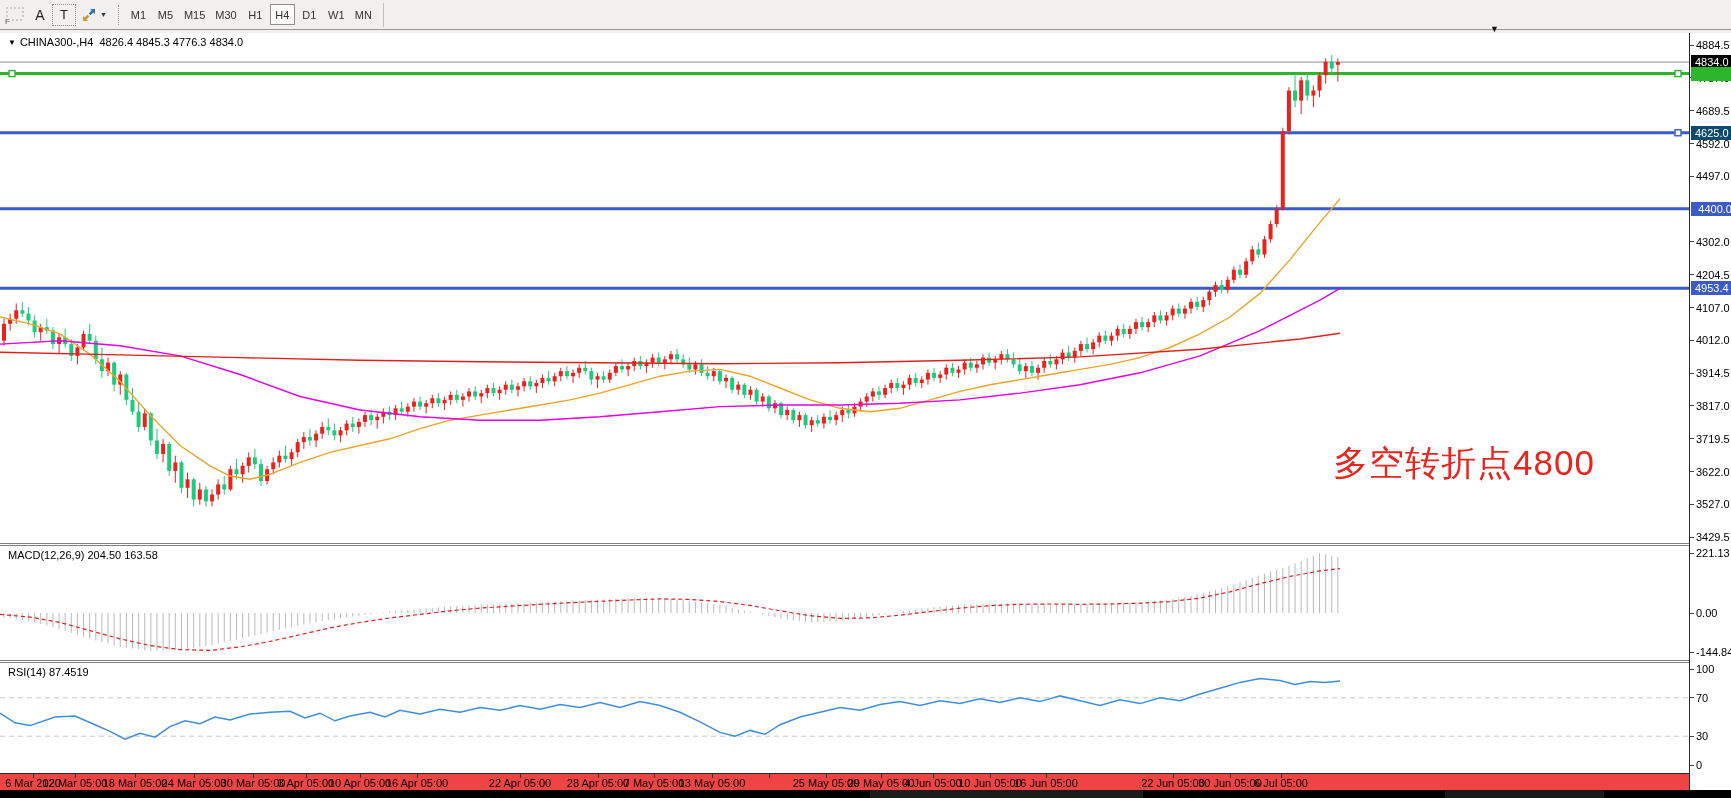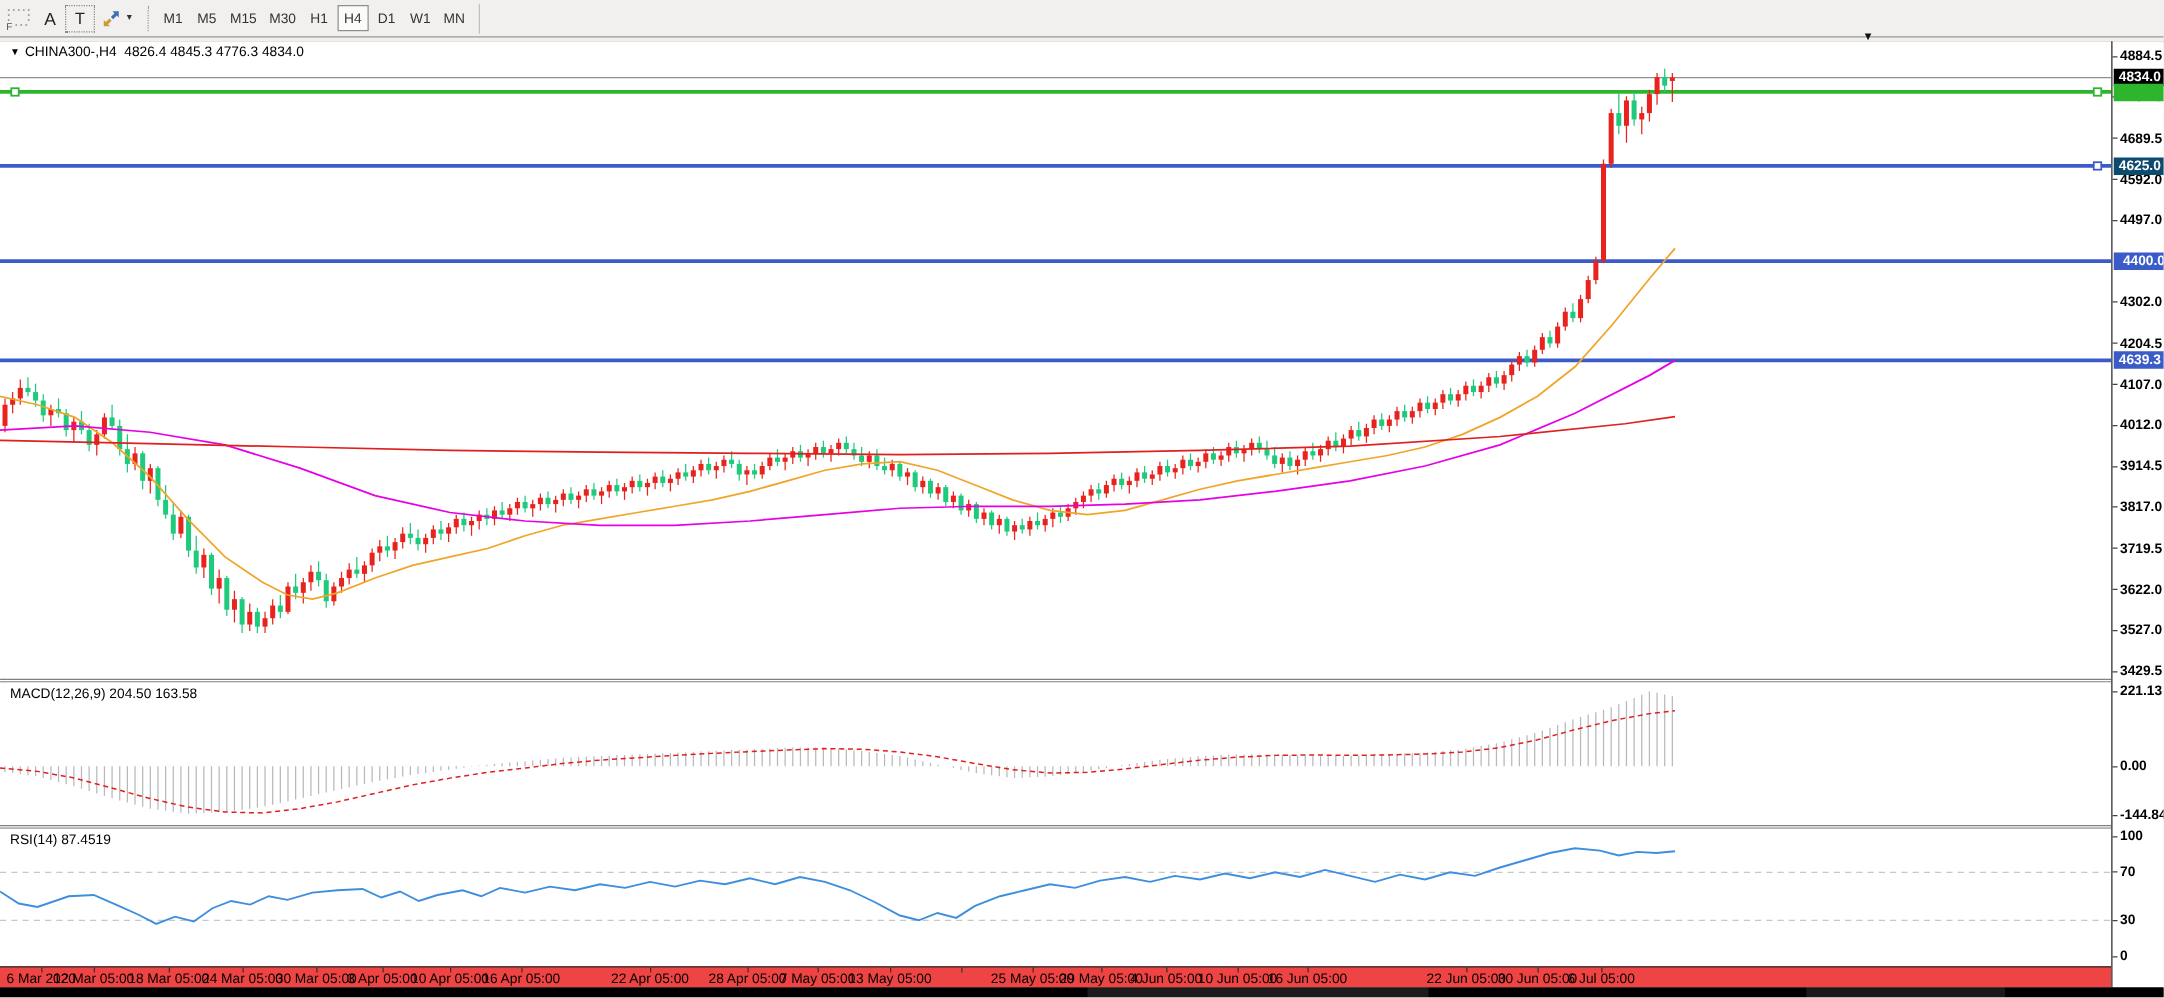--- a/index.html
+++ b/index.html
@@ -20,21 +20,21 @@
   .tf-btn.active{background:#fbfbfa;border:1px solid #8f8f8f;}
   .caret{font-size:7px;margin-left:3px;color:#333;}
   
   .chart-window{position:absolute;left:0;top:33px;width:1731px;height:757px;background:#fff;
                 border-top:1px solid #6f6f6f;}
   .left-border{position:absolute;left:2px;top:33px;width:1px;height:757px;background:#3c3c3c;}
   .panel{position:absolute;left:0;background:#fff;}
   .panel-sep{position:absolute;left:0;width:1689px;height:3px;background:#fff;
              border-top:1px solid #808080;border-bottom:1px solid #808080;}
   .axis-col{position:absolute;left:1689px;top:33px;width:42px;height:757px;background:#fff;
-            border-left:1px solid #2a2a2a;font-weight:bold;}
+            border-left:1px solid #2a2a2a;}
   .axis-label{position:absolute;left:6px;font-size:11px;color:#000;white-space:nowrap;}
   .axis-tick{position:absolute;left:0;width:4px;height:1px;background:#444;}
   .axis-badge{position:absolute;left:1px;width:41px;height:14px;color:#fff;font-size:11px;
               line-height:14px;padding-left:4px;white-space:nowrap;}
   .chart-header{position:absolute;left:8px;top:3px;font-size:11px;color:#000;white-space:nowrap;}
   .hdr-tri{font-size:8px;display:inline-block;transform:translateY(-1px);margin-right:4px;}
   .ind-label{position:absolute;left:8px;top:3px;font-size:11px;color:#000;white-space:nowrap;}
   .time-axis{position:absolute;left:0;top:740px;width:1689px;height:17px;background:#ef4444;text-decoration:underline;}
   .time-label{position:absolute;top:3px;font-size:11px;color:#000;white-space:nowrap;transform:translateX(-50%);}
   .time-tick{position:absolute;top:0;width:1px;height:4px;background:#333;}
@@ -547,20 +547,21 @@
         <polyline points="0,284.0 30,290.8 60,300.9 90,321.2 120,348.3 150,382.1 180,412.5 210,432.8 230,443.0 250,446.3 270,441.3 300,429.4 330,419.3 360,412.5 390,405.8 420,395.6 450,387.2 480,382.1 510,377.0 540,372.0 570,366.9 600,360.1 630,351.7 660,343.2 690,338.1 720,336.4 750,343.2 780,355.0 810,366.9 840,375.3 870,378.7 900,375.3 930,366.9 960,358.4 990,351.7 1020,346.6 1050,341.5 1080,336.4 1110,331.4 1140,324.6 1170,314.5 1200,300.9 1230,284.0 1260,260.4 1290,226.6 1320,189.4 1340,165.7" fill="none" stroke="#f0a428" stroke-width="1.4"></polyline>
         <polyline points="0,311.1 60,307.7 120,312.8 180,322.9 240,341.5 300,363.5 360,377.0 420,383.8 480,387.2 540,387.2 600,383.8 660,378.7 720,373.6 780,372.0 840,372.0 900,370.3 960,366.9 1020,360.1 1080,351.7 1140,339.8 1200,322.9 1260,297.6 1320,267.1 1340,255.3" fill="none" stroke="#e600e6" stroke-width="1.4"></polyline>
         <polyline points="0,319.2 120,321.9 240,324.6 360,327.3 480,328.7 600,329.7 720,330.7 840,329.7 960,327.3 1080,323.9 1200,316.2 1300,306.0 1340,300.3" fill="none" stroke="#e02020" stroke-width="1.4"></polyline>
         <rect x="9" y="37.573195876288665" width="6" height="6" fill="#fff" stroke="#2eb52e" stroke-width="1.4"></rect>
         <rect x="1675" y="37.573195876288665" width="6" height="6" fill="#fff" stroke="#2eb52e" stroke-width="1.4"></rect>
         <rect x="1675" y="96.74845360824743" width="6" height="6" fill="#fff" stroke="#3a5bc8" stroke-width="1.4"></rect>
       </svg>
     <div class="chart-header">
       <span class="hdr-tri">▼</span><span>CHINA300-,H4</span>&nbsp;&nbsp;<span>4826.4 4845.3 4776.3 4834.0</span>
     </div>
+    <div class="annotation" style="color: rgb(232, 37, 31);">多空转折点4800</div>
   </div>
   <div class="panel-sep" style="top:543px;"></div>
 
   <div class="panel" id="macd-panel" style="top:546px;width:1689px;height:114px;">
     <svg id="macd-svg" width="1689" height="114">
         <line x1="4" y1="67" x2="4" y2="71.61267127933795" stroke="#b9b9b9" stroke-width="1"></line>
         <line x1="10.118721461187214" y1="67" x2="10.118721461187214" y2="72.44277865434638" stroke="#b9b9b9" stroke-width="1"></line>
         <line x1="16.237442922374427" y1="67" x2="16.237442922374427" y2="73.27288602935482" stroke="#b9b9b9" stroke-width="1"></line>
         <line x1="22.356164383561644" y1="67" x2="22.356164383561644" y2="74.10299340436327" stroke="#b9b9b9" stroke-width="1"></line>
         <line x1="28.474885844748858" y1="67" x2="28.474885844748858" y2="74.93310077937171" stroke="#b9b9b9" stroke-width="1"></line>
@@ -866,21 +867,21 @@
       <div class="axis-tick" style="top: 438.407px;"></div>
       <div class="axis-label" style="top: 432.907px;">3622.0</div>
       <div class="axis-tick" style="top: 470.531px;"></div>
       <div class="axis-label" style="top: 465.031px;">3527.0</div>
       <div class="axis-tick" style="top: 503.5px;"></div>
       <div class="axis-label" style="top: 498px;">3429.5</div>
       <div class="axis-badge" style="top: 22.0763px; background: rgb(0, 0, 0);">4834.0</div>
       <div class="axis-badge" style="top: 33.5732px; background: rgb(46, 181, 46); padding-left: 48px;">4800.0</div>
       <div class="axis-badge" style="top: 92.7485px; background: #0c4a6e;">4625.0</div>
       <div class="axis-badge" style="top: 168.831px; background: rgb(58, 91, 200); text-align: right;">4400.0</div>
-      <div class="axis-badge" style="top: 248.295px; background: rgb(58, 91, 200);">4639.3</div>
+      <div class="axis-badge" style="top: 248.295px; background: rgb(58, 91, 200);">4953.4</div>
       <div class="axis-tick" style="top: 519.5px;"></div>
       <div class="axis-label" style="top: 514px;">221.13</div>
       <div class="axis-tick" style="top: 579.5px;"></div>
       <div class="axis-label" style="top: 574px;">0.00</div>
       <div class="axis-tick" style="top: 618.8px;"></div>
       <div class="axis-label" style="top: 613.3px;">-144.84</div>
       <div class="axis-tick" style="top: 635.5px;"></div>
       <div class="axis-label" style="top: 630px;">100</div>
       <div class="axis-tick" style="top: 664.3px;"></div>
       <div class="axis-label" style="top: 658.8px;">70</div>

